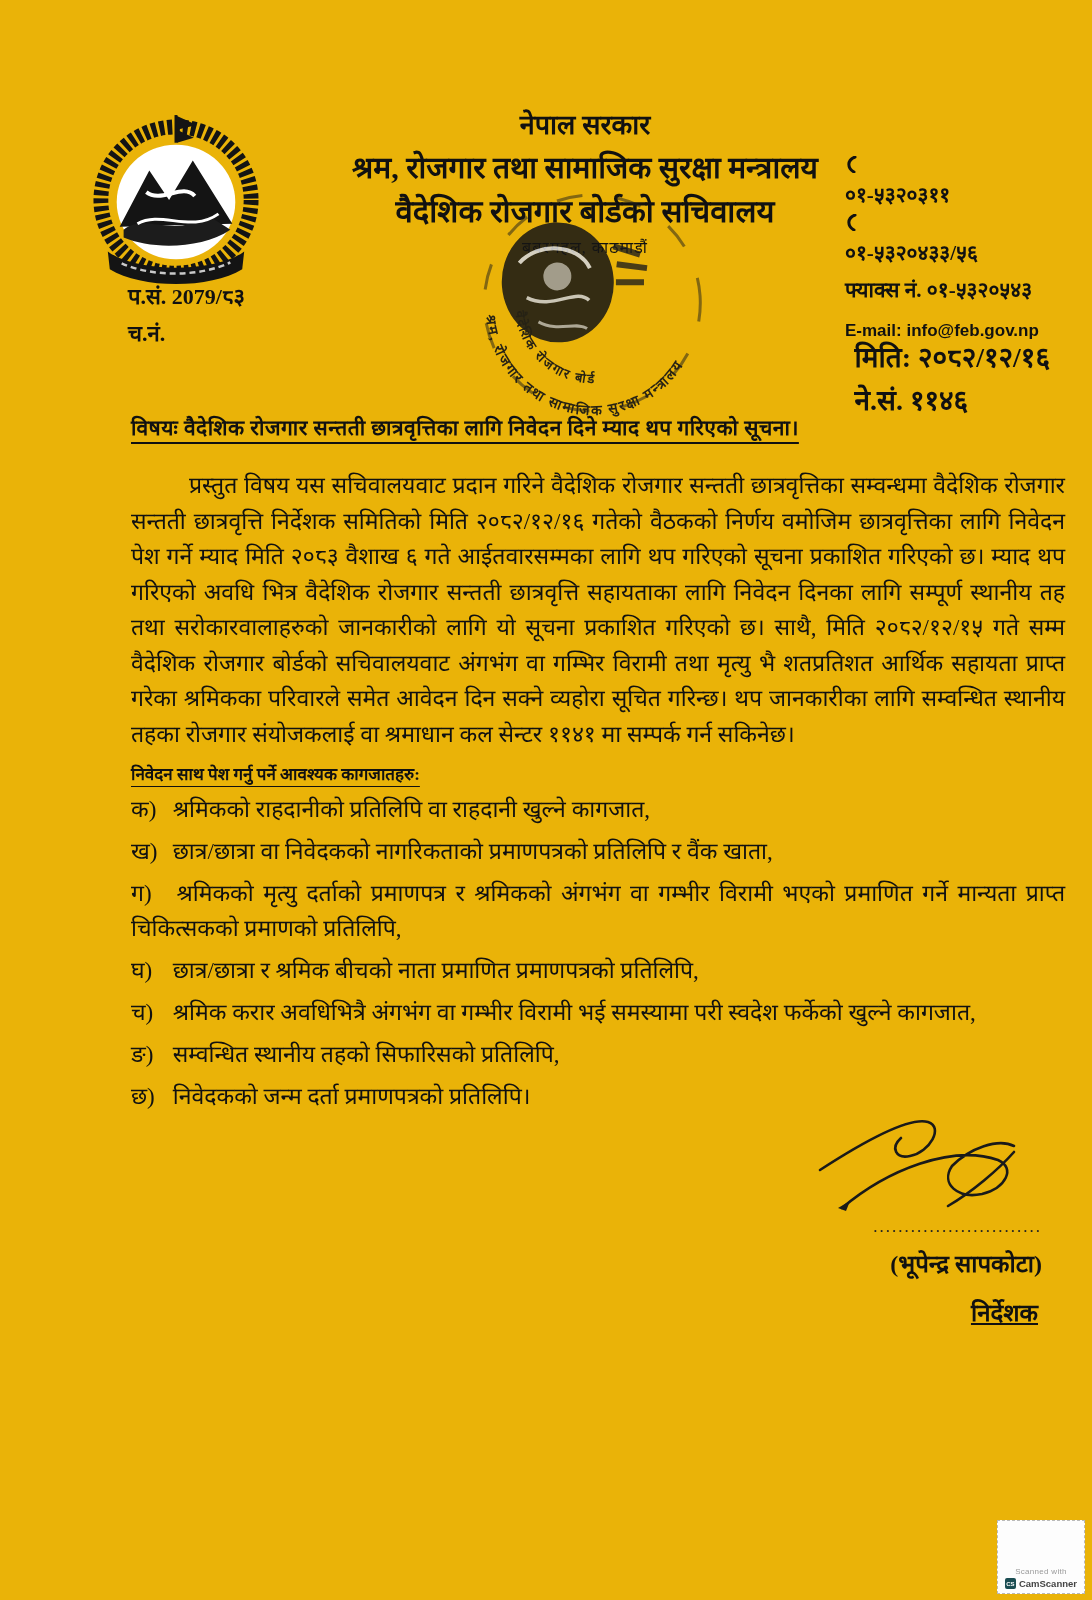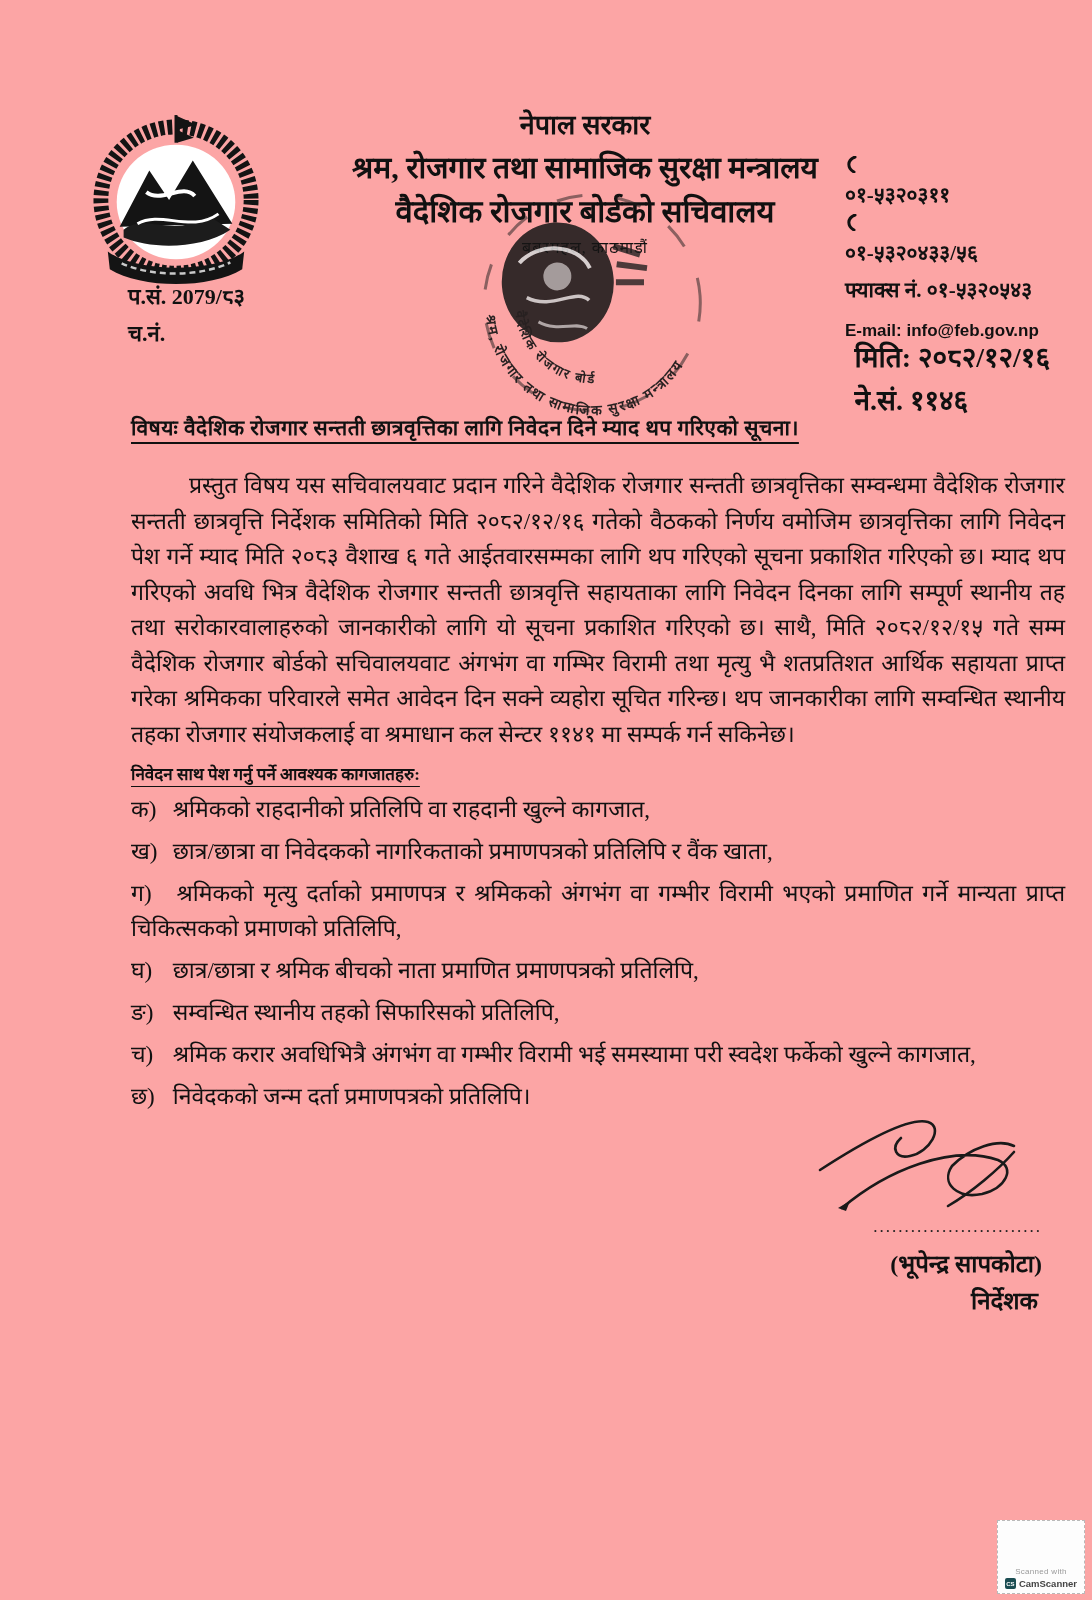--- a/index.html
+++ b/index.html
@@ -1,20 +1,20 @@
 <!DOCTYPE html>
 <html lang="ne"><head>
 <meta charset="utf-8">
 <style>
   html,body{margin:0;padding:0;background:#e8e8e8;}
   .page{
     position:relative;
     width:1092px;height:1600px;
     margin:0 auto;
-    background:#fca5a5;
+    background:#eab308;
     color:#111;
     font-family:"Liberation Serif","DejaVu Serif",serif;
     overflow:hidden;
   }
   
   .emblem{position:absolute;left:92px;top:112px;width:168px;height:182px;}
   .header-center{
     position:absolute;left:180px;top:110px;width:810px;
     text-align:center;line-height:1.15;
   }
@@ -49,21 +49,21 @@
     font-size:17px;font-weight:bold;margin-top:10px;
     text-decoration:underline;text-underline-offset:6px;
   }
   .doc-item{font-size:23px;line-height:35px;margin-top:7px;text-align:justify;}
   .doc-item .lbl{display:inline-block;min-width:36px;}
   
   .sig-block{position:absolute;right:50px;top:1108px;width:340px;text-align:right;}
   .sig-svg{width:230px;height:110px;margin-right:10px;}
   .sig-dots{font-size:17px;letter-spacing:2px;line-height:10px;color:#222;}
   .sig-name{font-size:24px;font-weight:bold;margin-top:14px;}
-  .sig-title{font-size:24px;font-weight:bold;margin-top:4px;padding-right:4px;}
+  .sig-title{font-size:24px;font-weight:bold;margin-top:16px;padding-right:4px;text-decoration:underline;}
   
   .cam-box{
     position:absolute;right:7px;bottom:6px;
     border:1px dashed #b9b9b9;background:#fdfdfd;
     padding:3px 7px 4px 7px;text-align:center;
     font-family:"Liberation Sans","DejaVu Sans",sans-serif;
   }
   .cam-top{font-size:8px;color:#9a9a9a;letter-spacing:.3px;margin-top:43px;}
   .cam-bottom{display:flex;align-items:center;gap:3px;margin-top:2px;justify-content:center;}
   .cam-icon{
@@ -169,26 +169,26 @@
     </div>
     <div class="doc-item">
       <span class="lbl">ग)</span>
       <span>श्रमिकको मृत्यु दर्ताको प्रमाणपत्र र श्रमिकको अंगभंग वा गम्भीर विरामी भएको प्रमाणित गर्ने मान्यता प्राप्त चिकित्सकको प्रमाणको प्रतिलिपि,</span>
     </div>
     <div class="doc-item">
       <span class="lbl">घ)</span>
       <span>छात्र/छात्रा र श्रमिक बीचको नाता प्रमाणित प्रमाणपत्रको प्रतिलिपि,</span>
     </div>
     <div class="doc-item">
+      <span class="lbl">च)</span>
+      <span>श्रमिक करार अवधिभित्रै अंगभंग वा गम्भीर विरामी भई समस्यामा परी स्वदेश फर्केको खुल्ने कागजात,</span>
+    </div>
+    <div class="doc-item">
       <span class="lbl">ङ)</span>
       <span>सम्वन्धित स्थानीय तहको सिफारिसको प्रतिलिपि,</span>
-    </div>
-    <div class="doc-item">
-      <span class="lbl">च)</span>
-      <span>श्रमिक करार अवधिभित्रै अंगभंग वा गम्भीर विरामी भई समस्यामा परी स्वदेश फर्केको खुल्ने कागजात,</span>
     </div>
     <div class="doc-item">
       <span class="lbl">छ)</span>
       <span>निवेदकको जन्म दर्ता प्रमाणपत्रको प्रतिलिपि।</span>
     </div>
   </div>
 
   <div class="sig-block">
     <svg class="sig-svg" viewBox="0 0 230 110" aria-hidden="true">
       <g stroke="#1a1a1a" stroke-width="2.6" fill="none" stroke-linecap="round">

